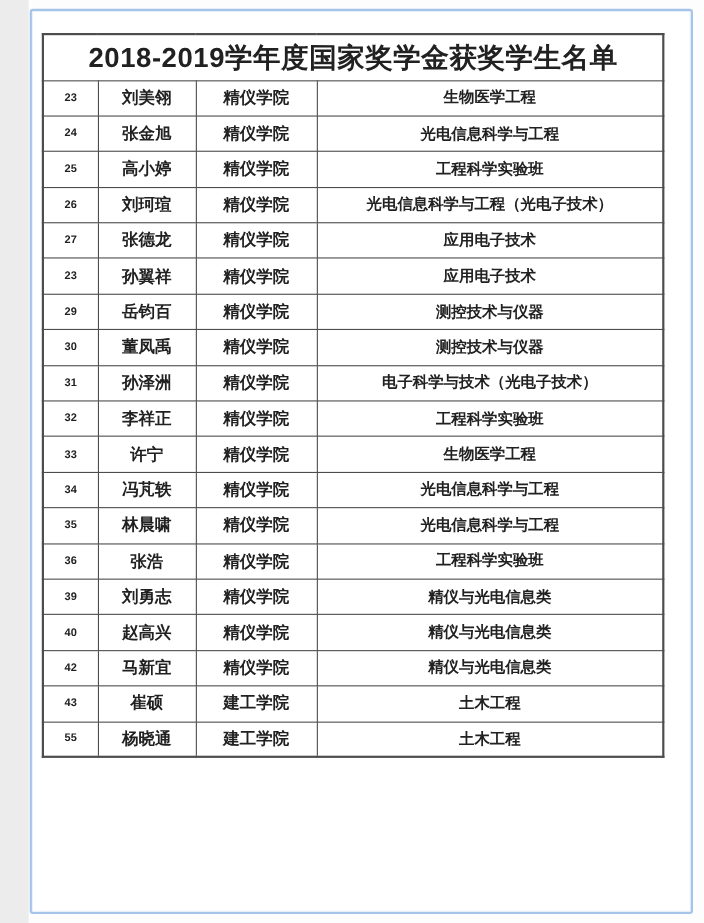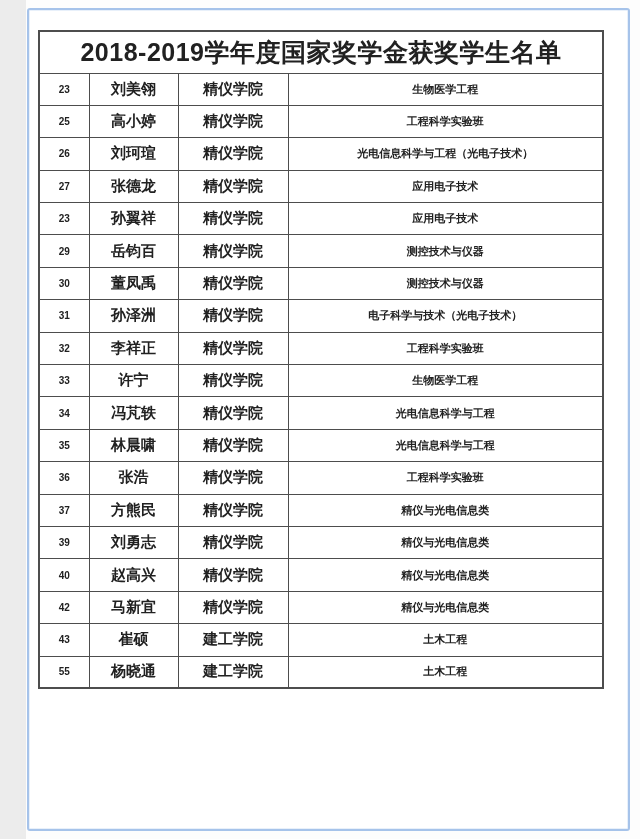--- a/index.html
+++ b/index.html
@@ -54,21 +54,21 @@
     height: 42px;
     font-size: 25px;
     letter-spacing: 0.5px;
     color: #111111;
   }
   td.cell {
     height: 32.4px;
     font-size: 15px;
   }
   td.cell-no    { font-size: 10px; }
-  td.cell-major { font-size: 11px; }
+  td.cell-major { font-size: 14px; }
 
   col.c-no      { width: 50px; }
   col.c-name    { width: 89px; }
   col.c-college { width: 110px; }
   col.c-major   { width: 315px; }
 </style>
 </head>
 <body>
 
 <div class="canvas">
@@ -88,20 +88,26 @@
       </tr>
     </thead>
     <tbody>
         <tr>
           <td class="cell cell-no">23</td>
           <td class="cell cell-name">刘美翎</td>
           <td class="cell cell-college">精仪学院</td>
           <td class="cell cell-major">生物医学工程</td>
         </tr>
         <tr>
+          <td class="cell cell-no">24</td>
+          <td class="cell cell-name">张金旭</td>
+          <td class="cell cell-college">精仪学院</td>
+          <td class="cell cell-major">光电信息科学与工程</td>
+        </tr>
+        <tr>
           <td class="cell cell-no">25</td>
           <td class="cell cell-name">高小婷</td>
           <td class="cell cell-college">精仪学院</td>
           <td class="cell cell-major">工程科学实验班</td>
         </tr>
         <tr>
           <td class="cell cell-no">26</td>
           <td class="cell cell-name">刘珂瑄</td>
           <td class="cell cell-college">精仪学院</td>
           <td class="cell cell-major">光电信息科学与工程（光电子技术）</td>
@@ -158,26 +164,20 @@
           <td class="cell cell-no">35</td>
           <td class="cell cell-name">林晨啸</td>
           <td class="cell cell-college">精仪学院</td>
           <td class="cell cell-major">光电信息科学与工程</td>
         </tr>
         <tr>
           <td class="cell cell-no">36</td>
           <td class="cell cell-name">张浩</td>
           <td class="cell cell-college">精仪学院</td>
           <td class="cell cell-major">工程科学实验班</td>
-        </tr>
-        <tr>
-          <td class="cell cell-no">37</td>
-          <td class="cell cell-name">方熊民</td>
-          <td class="cell cell-college">精仪学院</td>
-          <td class="cell cell-major">精仪与光电信息类</td>
         </tr>
         <tr>
           <td class="cell cell-no">39</td>
           <td class="cell cell-name">刘勇志</td>
           <td class="cell cell-college">精仪学院</td>
           <td class="cell cell-major">精仪与光电信息类</td>
         </tr>
         <tr>
           <td class="cell cell-no">40</td>
           <td class="cell cell-name">赵高兴</td>

